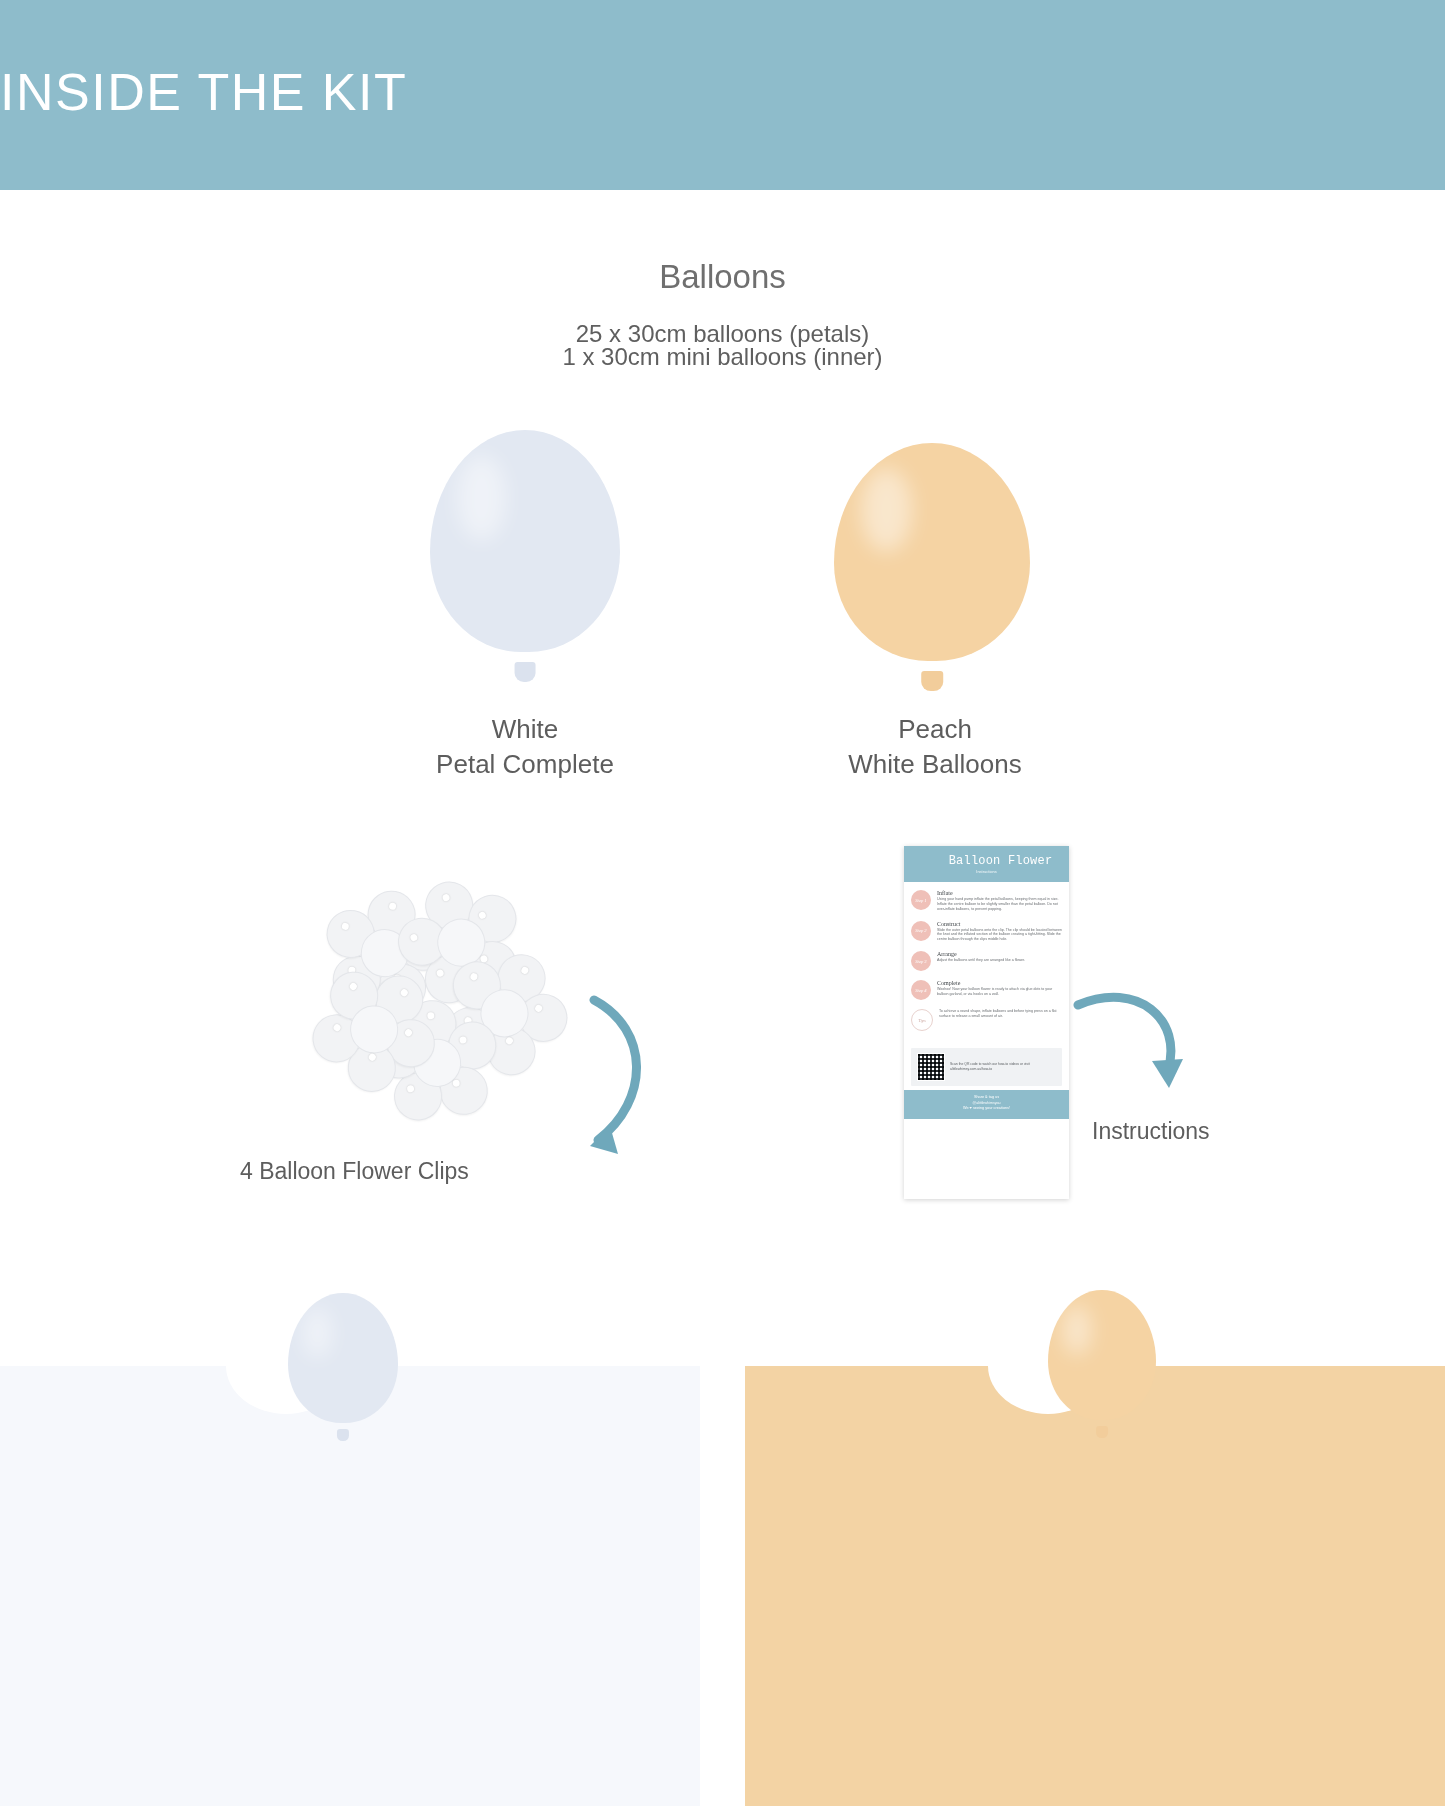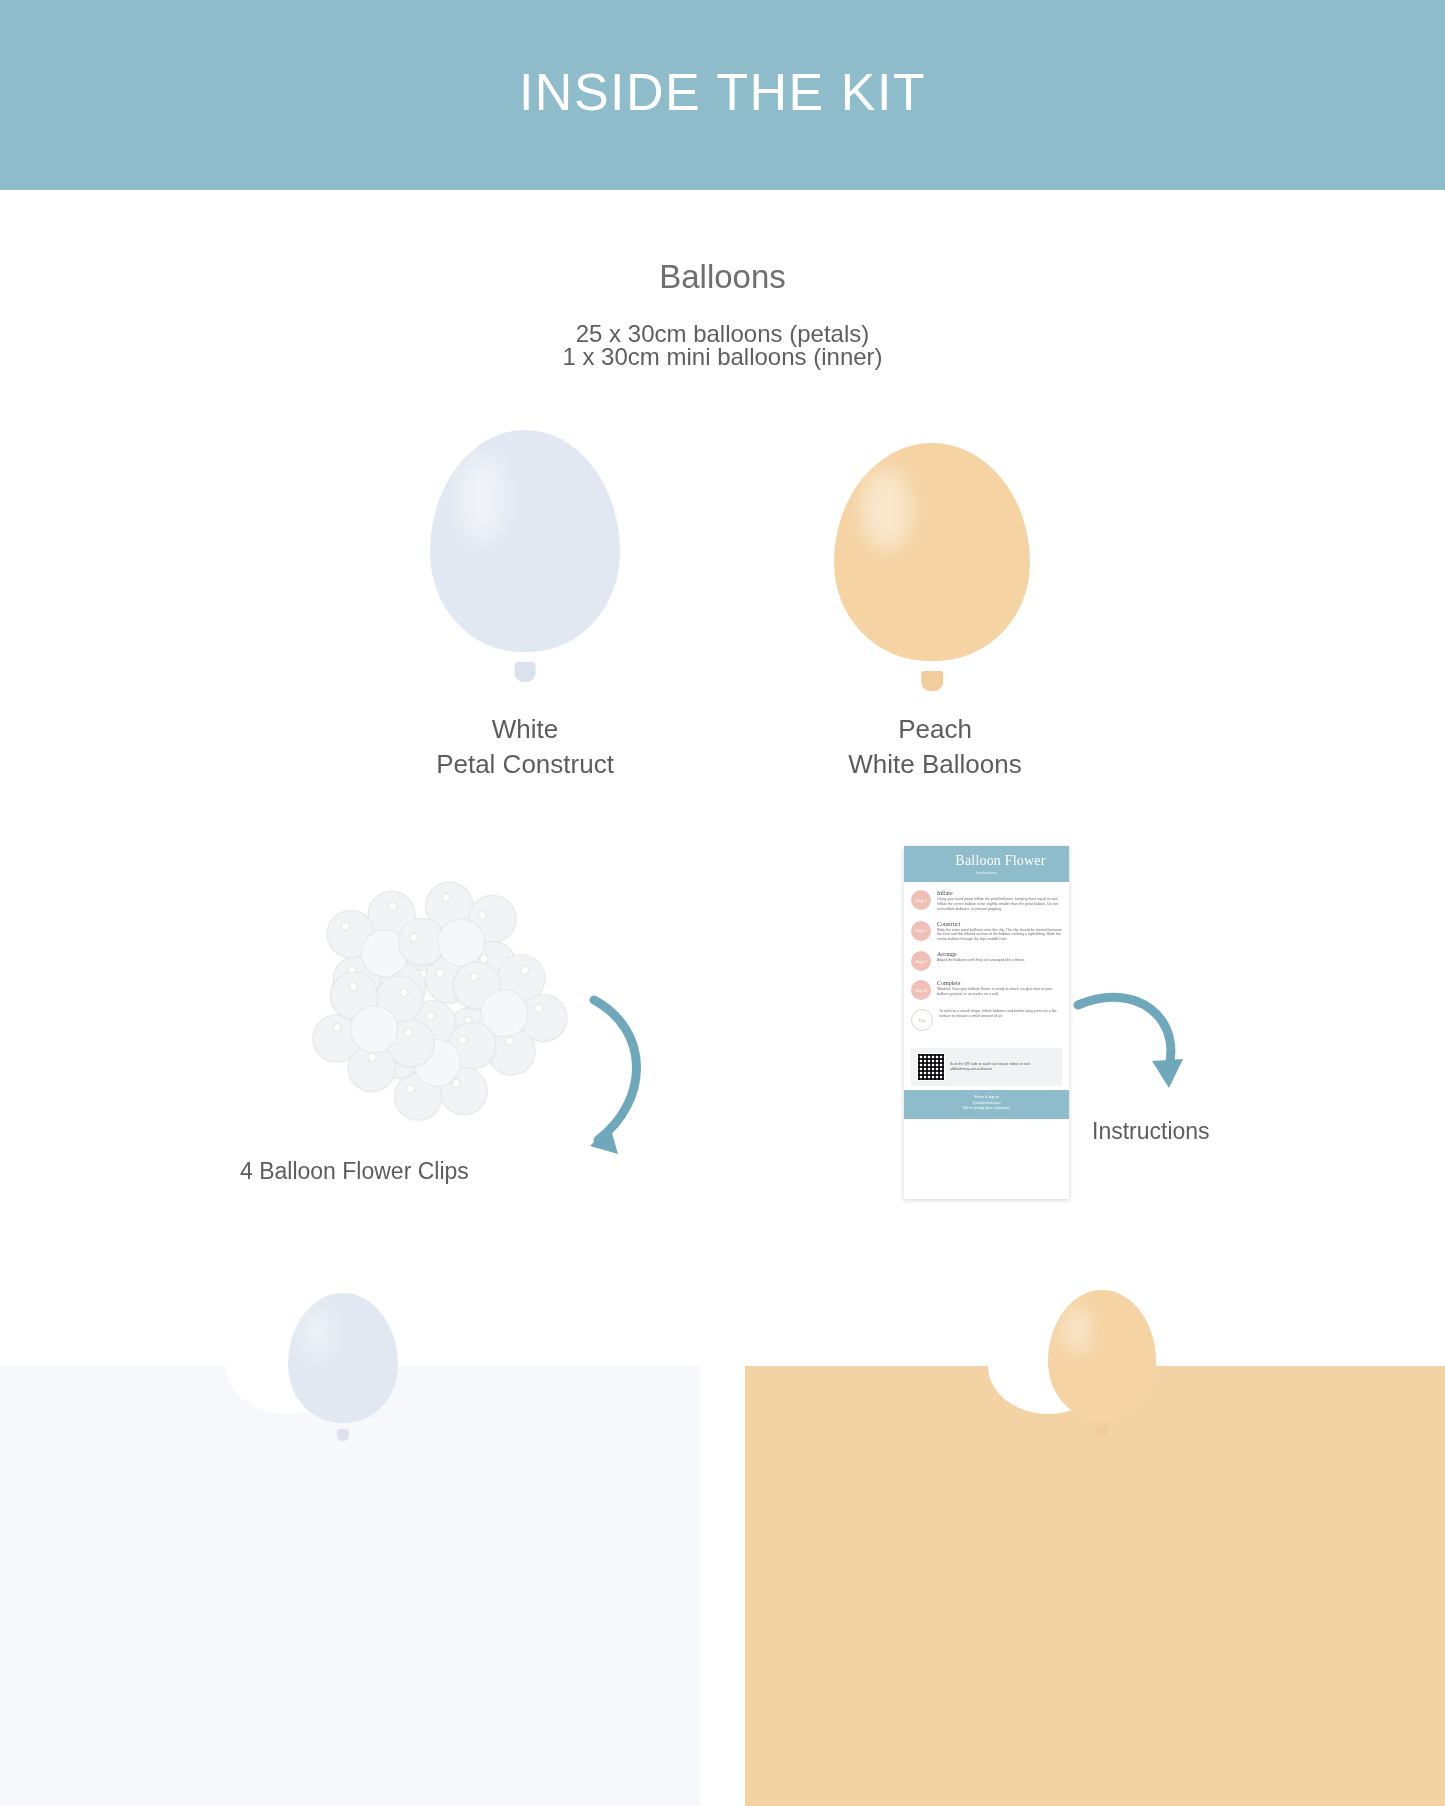--- a/index.html
+++ b/index.html
@@ -17,21 +17,21 @@
 
   
   .header {
     position: absolute;
     left: 0; top: 0;
     width: 1445px;
     height: 190px;
     background: #8ebccb;
     display: flex;
     flex-direction: column;
-    align-items: center;
+    align-items: flex-start;
     justify-content: center;
     box-sizing: border-box;
     padding-bottom: 6px;
   }
   .header-line1 {
     color: #ffffff;
     font-size: 52px;
     font-weight: 300;
     letter-spacing: 1.5px;
     line-height: 1.05;
@@ -183,22 +183,22 @@
   .card-head {
     height: 36px;
     background: #8ebccb;
     color: #ffffff;
     display: flex;
     flex-direction: column;
     align-items: center;
     justify-content: center;
   }
   .card-head .ttl {
-    font-family: Liberation Serif, serif;
-    font-size: 14px;
+    font-family: Liberation Mono, monospace;
+    font-size: 12px;
     letter-spacing: 0.2px;
     margin-left: 28px;
   }
   .card-head .sub {
     font-size: 4px;
     opacity: 0.9;
     margin-top: 1px;
   }
   .card-steps {
     padding: 8px 7px 4px 7px;
@@ -357,21 +357,21 @@
 </div>
 
 <div class="balloon balloon-peach-big">
   <div class="body"></div>
   <div class="shine"></div>
   <div class="neck"></div>
 </div>
 
 <div class="caption white-cap">
   <div>White</div>
-  <div>Petal Construct</div>
+  <div>Petal Complete</div>
 </div>
 
 <div class="caption peach-cap">
   <div>Peach</div>
   <div>White Balloons</div>
 </div>
 
 <div class="clips">
   <div class="clip-flower f1">
     <div class="petal" style="left:39px; top:0;"></div>

